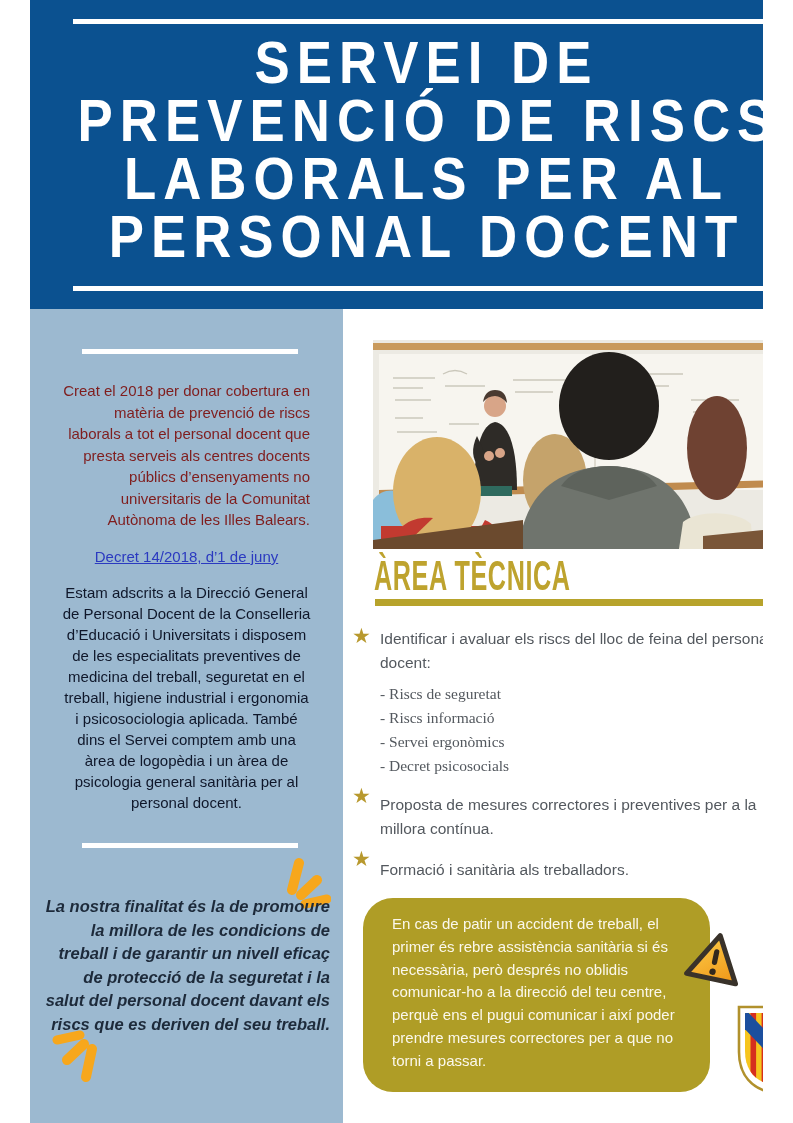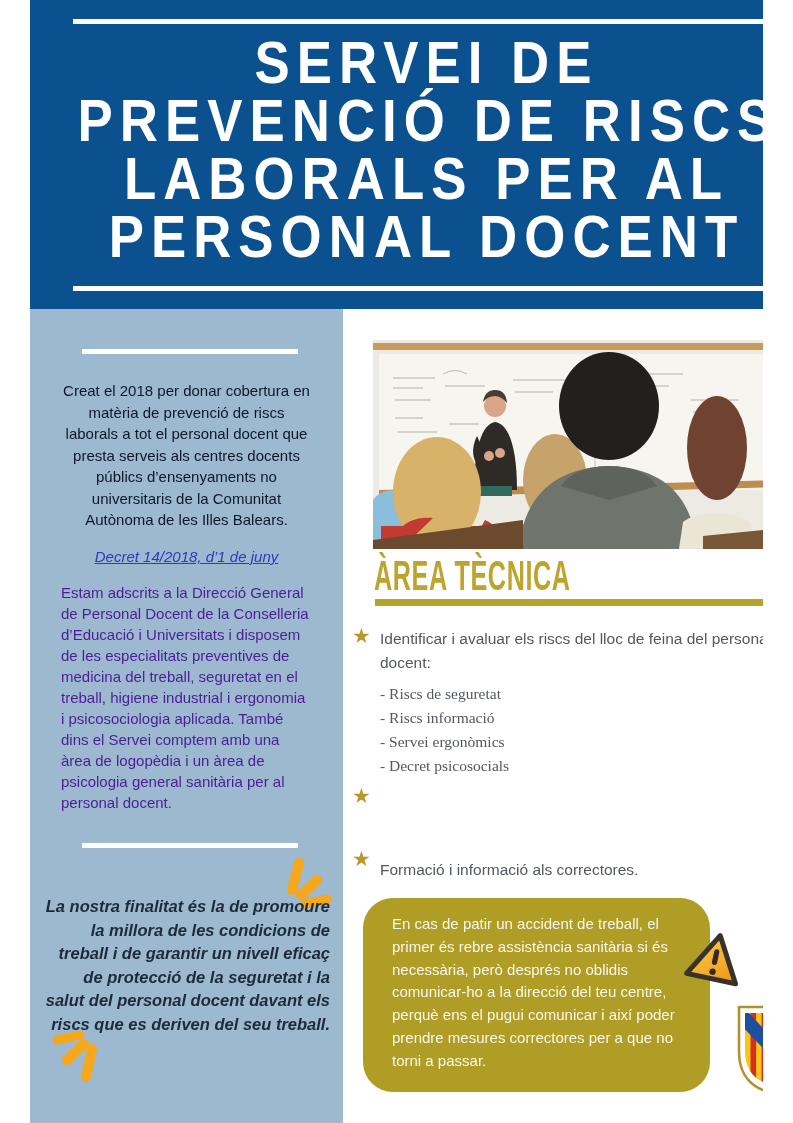--- a/index.html
+++ b/index.html
@@ -18,26 +18,26 @@
   .title { position: absolute; left: 0; top: 34px; width: 793px; text-align: center;
            transform: scaleX(0.88); transform-origin: 50% 0; }
   .title-line { display: block; color: #ffffff; font-weight: 700; font-size: 60px;
                 line-height: 58px; letter-spacing: 8px; white-space: nowrap; }
 
   
   .left-panel { position: absolute; left: 0; top: 309px; width: 313px; height: 814px; background: #9CB9D0; }
   .white-rule { position: absolute; left: 52px; width: 216px; height: 5px; background: #ffffff; }
   .white-rule.r1 { top: 40px; }
   .white-rule.r2 { top: 534px; }
-  .intro-text { position: absolute; left: 33px; top: 71px; width: 247px; text-align: center;
-                color: #0f172a; font-size: 15px; line-height: 21.5px; }
+  .intro-text { position: absolute; left: 33px; top: 71px; width: 247px; text-align: right;
+                color: #7f1d1d; font-size: 15px; line-height: 21.5px; }
   .decree-link { position: absolute; left: 0; top: 239px; width: 313px; text-align: center;
-                 color: #2B3AC0; font-size: 15px; text-decoration: underline; cursor: pointer; font-style: italic; }
-  .body-text { position: absolute; left: 31px; top: 273px; width: 251px; text-align: left;
-               color: #4c1d95; font-size: 15px; line-height: 21px; }
+                 color: #2B3AC0; font-size: 15px; text-decoration: underline; cursor: pointer; }
+  .body-text { position: absolute; left: 31px; top: 273px; width: 251px; text-align: center;
+               color: #0f172a; font-size: 15px; line-height: 21px; }
   .mission-text { position: absolute; left: 13px; top: 586px; width: 287px; text-align: right;
                   color: #1D2A3A; font-size: 16.5px; line-height: 23.5px;
                   font-weight: 700; font-style: italic; }
   .spark { position: absolute; }
   .spark.tr { left: 247px; top: 548px; }
   .spark.bl { left: 22px; top: 714px; }
 
   
   .right-panel { position: absolute; left: 313px; top: 309px; width: 480px; height: 814px; background: #ffffff; }
   .photo { position: absolute; left: 30px; top: 31px; width: 428px; height: 209px; overflow: hidden; }
@@ -164,26 +164,29 @@
           <div class="sub-line">- Riscs de seguretat</div>
           <div class="sub-line">- Riscs informació</div>
           <div class="sub-line">- Servei ergonòmics</div>
           <div class="sub-line">- Decret psicosocials</div>
         </div>
       </div>
     </div>
 
     <div class="star-item i2">
       <span class="star">★</span>
+      <div class="star-text" style="width:414px;">
+        <span>Proposta de mesures correctores i preventives per a la millora contínua.</span>
+      </div>
     </div>
 
     <div class="star-item i3">
       <span class="star">★</span>
       <div class="star-text">
-        <span>Formació i informació als correctores.</span>
+        <span>Formació i sanitària als treballadors.</span>
       </div>
     </div>
 
     <div class="notice-box">
       <p>En cas de patir un accident de treball, el primer és rebre assistència sanitària si és necessària, però després no oblidis comunicar-ho a la direcció del teu centre, perquè ens el pugui comunicar i així poder prendre mesures correctores per a que no torni a passar.</p>
     </div>
 
     <svg class="warning" width="68" height="66" viewBox="0 0 68 66">
       <defs>
         <linearGradient id="wg" x1="0" y1="0" x2="1" y2="1">

